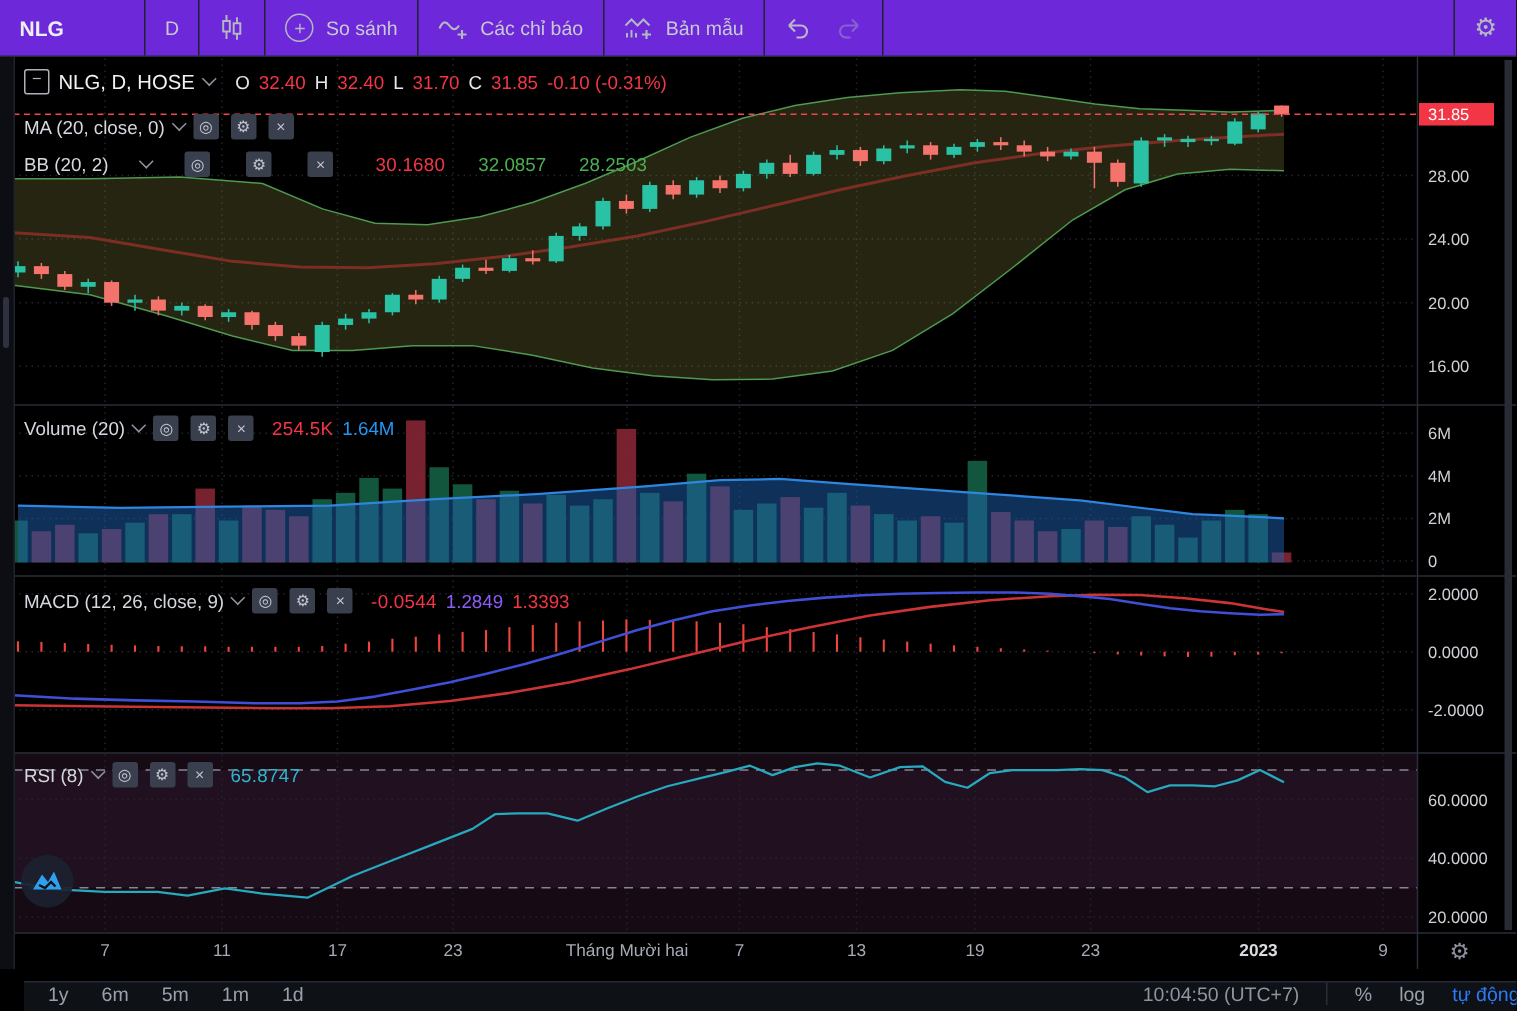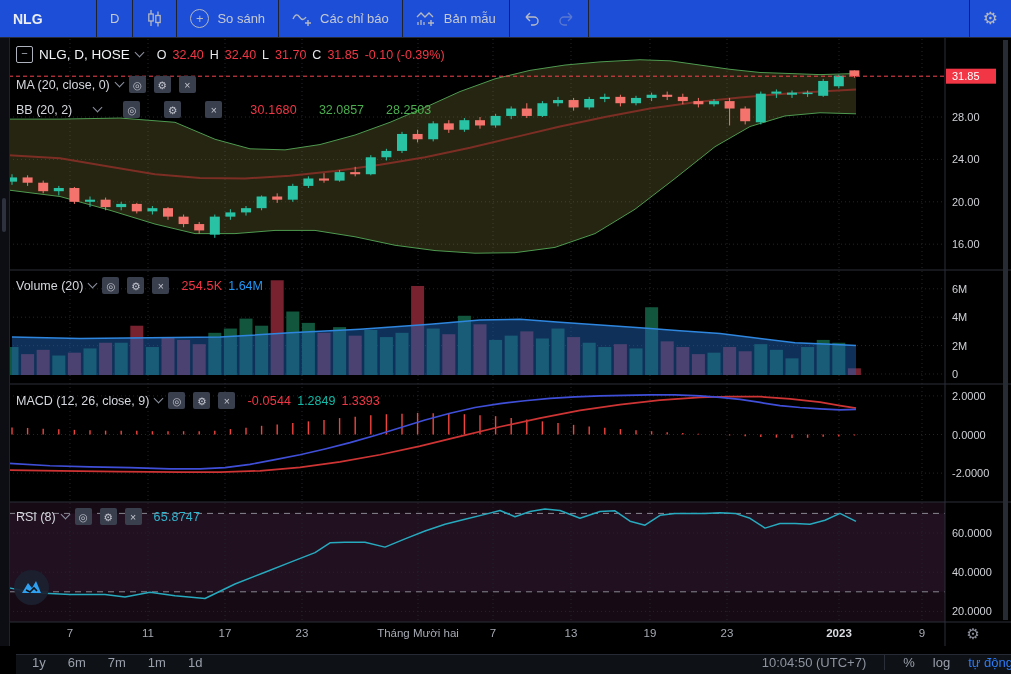--- a/index.html
+++ b/index.html
@@ -1,20 +1,20 @@
 <!DOCTYPE html>
 <html><head>
 <meta charset="utf-8">
 <style>
   html,body{margin:0;padding:0;background:#000;width:1011px;height:674px;overflow:hidden;
     font-family:"Liberation Sans",sans-serif;color:#d1d4dc;position:relative;}
   svg text{font-family:"Liberation Sans",sans-serif;}
 
   
-  .toolbar{position:absolute;top:0;left:0;width:1011px;height:38px;background:#1d4ed8;
+  .toolbar{position:absolute;top:0;left:0;width:1011px;height:38px;background:#6d28d9;
     border-bottom:1px solid #262a35;display:flex;align-items:stretch;z-index:6;box-sizing:border-box;}
   .tb-cell{display:flex;align-items:center;gap:8px;padding:0 13px;border-right:1px solid #1f2330;
     color:#c7cad2;font-size:13px;cursor:pointer;white-space:nowrap;}
   .tb-sym{font-weight:bold;color:#eceef2;font-size:14px;min-width:70px;}
   .tb-right{margin-left:auto;display:flex;align-items:stretch;}
   .tb-right .tb-cell{border-right:none;border-left:1px solid #1f2330;}
   .gear-glyph{font-size:17px;color:#b4b8c1;}
   .chev{width:6px;height:6px;border-right:1.4px solid #8d93a0;border-bottom:1.4px solid #8d93a0;
     transform:rotate(45deg);display:inline-block;margin-top:-4px;}
   .plus-circle{width:17px;height:17px;border:1.3px solid #b4b8c1;border-radius:50%;display:flex;
@@ -23,21 +23,21 @@
 
   
   .lg{position:absolute;left:16px;display:flex;align-items:center;gap:6px;z-index:5;
     font-size:12.5px;color:#d5d8de;white-space:nowrap;}
   .lg .vals{margin-left:6px;letter-spacing:.2px;}
   .lbtn{width:17px;height:17px;background:#3a3f4e;border-radius:2px;color:#c3c6cf;font-size:10.5px;
     display:inline-flex;align-items:center;justify-content:center;cursor:pointer;}
   .lbtn+.lbtn{margin-left:2px;}
   .collapse-box{width:15px;height:15px;border:1.4px solid #aeb2bc;border-radius:2px;color:#aeb2bc;
     font-size:11px;line-height:13px;text-align:center;cursor:pointer;}
-  .red{color:#f23645;} .grn{color:#4bae4f;} .blu{color:#2196f3;} .vio{color:#14b8a6;} .cyn{color:#2fb5cd;}
+  .red{color:#f23645;} .grn{color:#4bae4f;} .blu{color:#2196f3;} .vio{color:#8b5cf6;} .cyn{color:#2fb5cd;}
   .wlab{color:#e6e8ec;}
   .sym-name{color:#f0f2f5;font-size:13.5px;cursor:pointer;}
 
   
   .bottombar{position:absolute;left:16px;bottom:0;width:1011px;height:20px;background:#0e1116;
     border-top:1px solid #262a35;display:flex;align-items:flex-start;z-index:6;box-sizing:border-box;
     font-size:13px;color:#9aa0ab;}
   .ranges{display:flex;gap:22px;margin-left:16px;}
   .ranges span{cursor:pointer;}
   .bb-right{margin-left:auto;display:flex;align-items:center;gap:18px;margin-right:14px;}
@@ -437,21 +437,21 @@
   <span class="sym-name">NLG, D, HOSE</span>
   <span class="chev"></span>
   <span class="wlab" style="margin-left:8px;">O</span>
   <span class="red">32.40</span>
   <span class="wlab">H</span>
   <span class="red">32.40</span>
   <span class="wlab">L</span>
   <span class="red">31.70</span>
   <span class="wlab">C</span>
   <span class="red">31.85</span>
-  <span class="red">-0.10 (-0.39%)</span>
+  <span class="red">-0.10 (-0.31%)</span>
 </div>
 
 <div class="lg" style="top:76px;">
   <span>MA (20, close, 0)</span>
   <span class="chev"></span>
   <span class="lbtn">◎</span>
     <span class="lbtn">⚙</span>
     <span class="lbtn">×</span>
 </div>
 
@@ -505,21 +505,21 @@
 </div>
 
 
 <div class="axis-gear">⚙</div>
 
 
 <div class="bottombar">
   <div class="ranges">
     <span>1y</span>
     <span>6m</span>
-    <span>7m</span>
+    <span>5m</span>
     <span>1m</span>
     <span>1d</span>
   </div>
   <div class="bb-right">
     <span class="clock">10:04:50 (UTC+7)</span>
     <span class="bb-div"></span>
     <span>%</span>
     <span>log</span>
     <span class="auto">tự động</span>
   </div>

